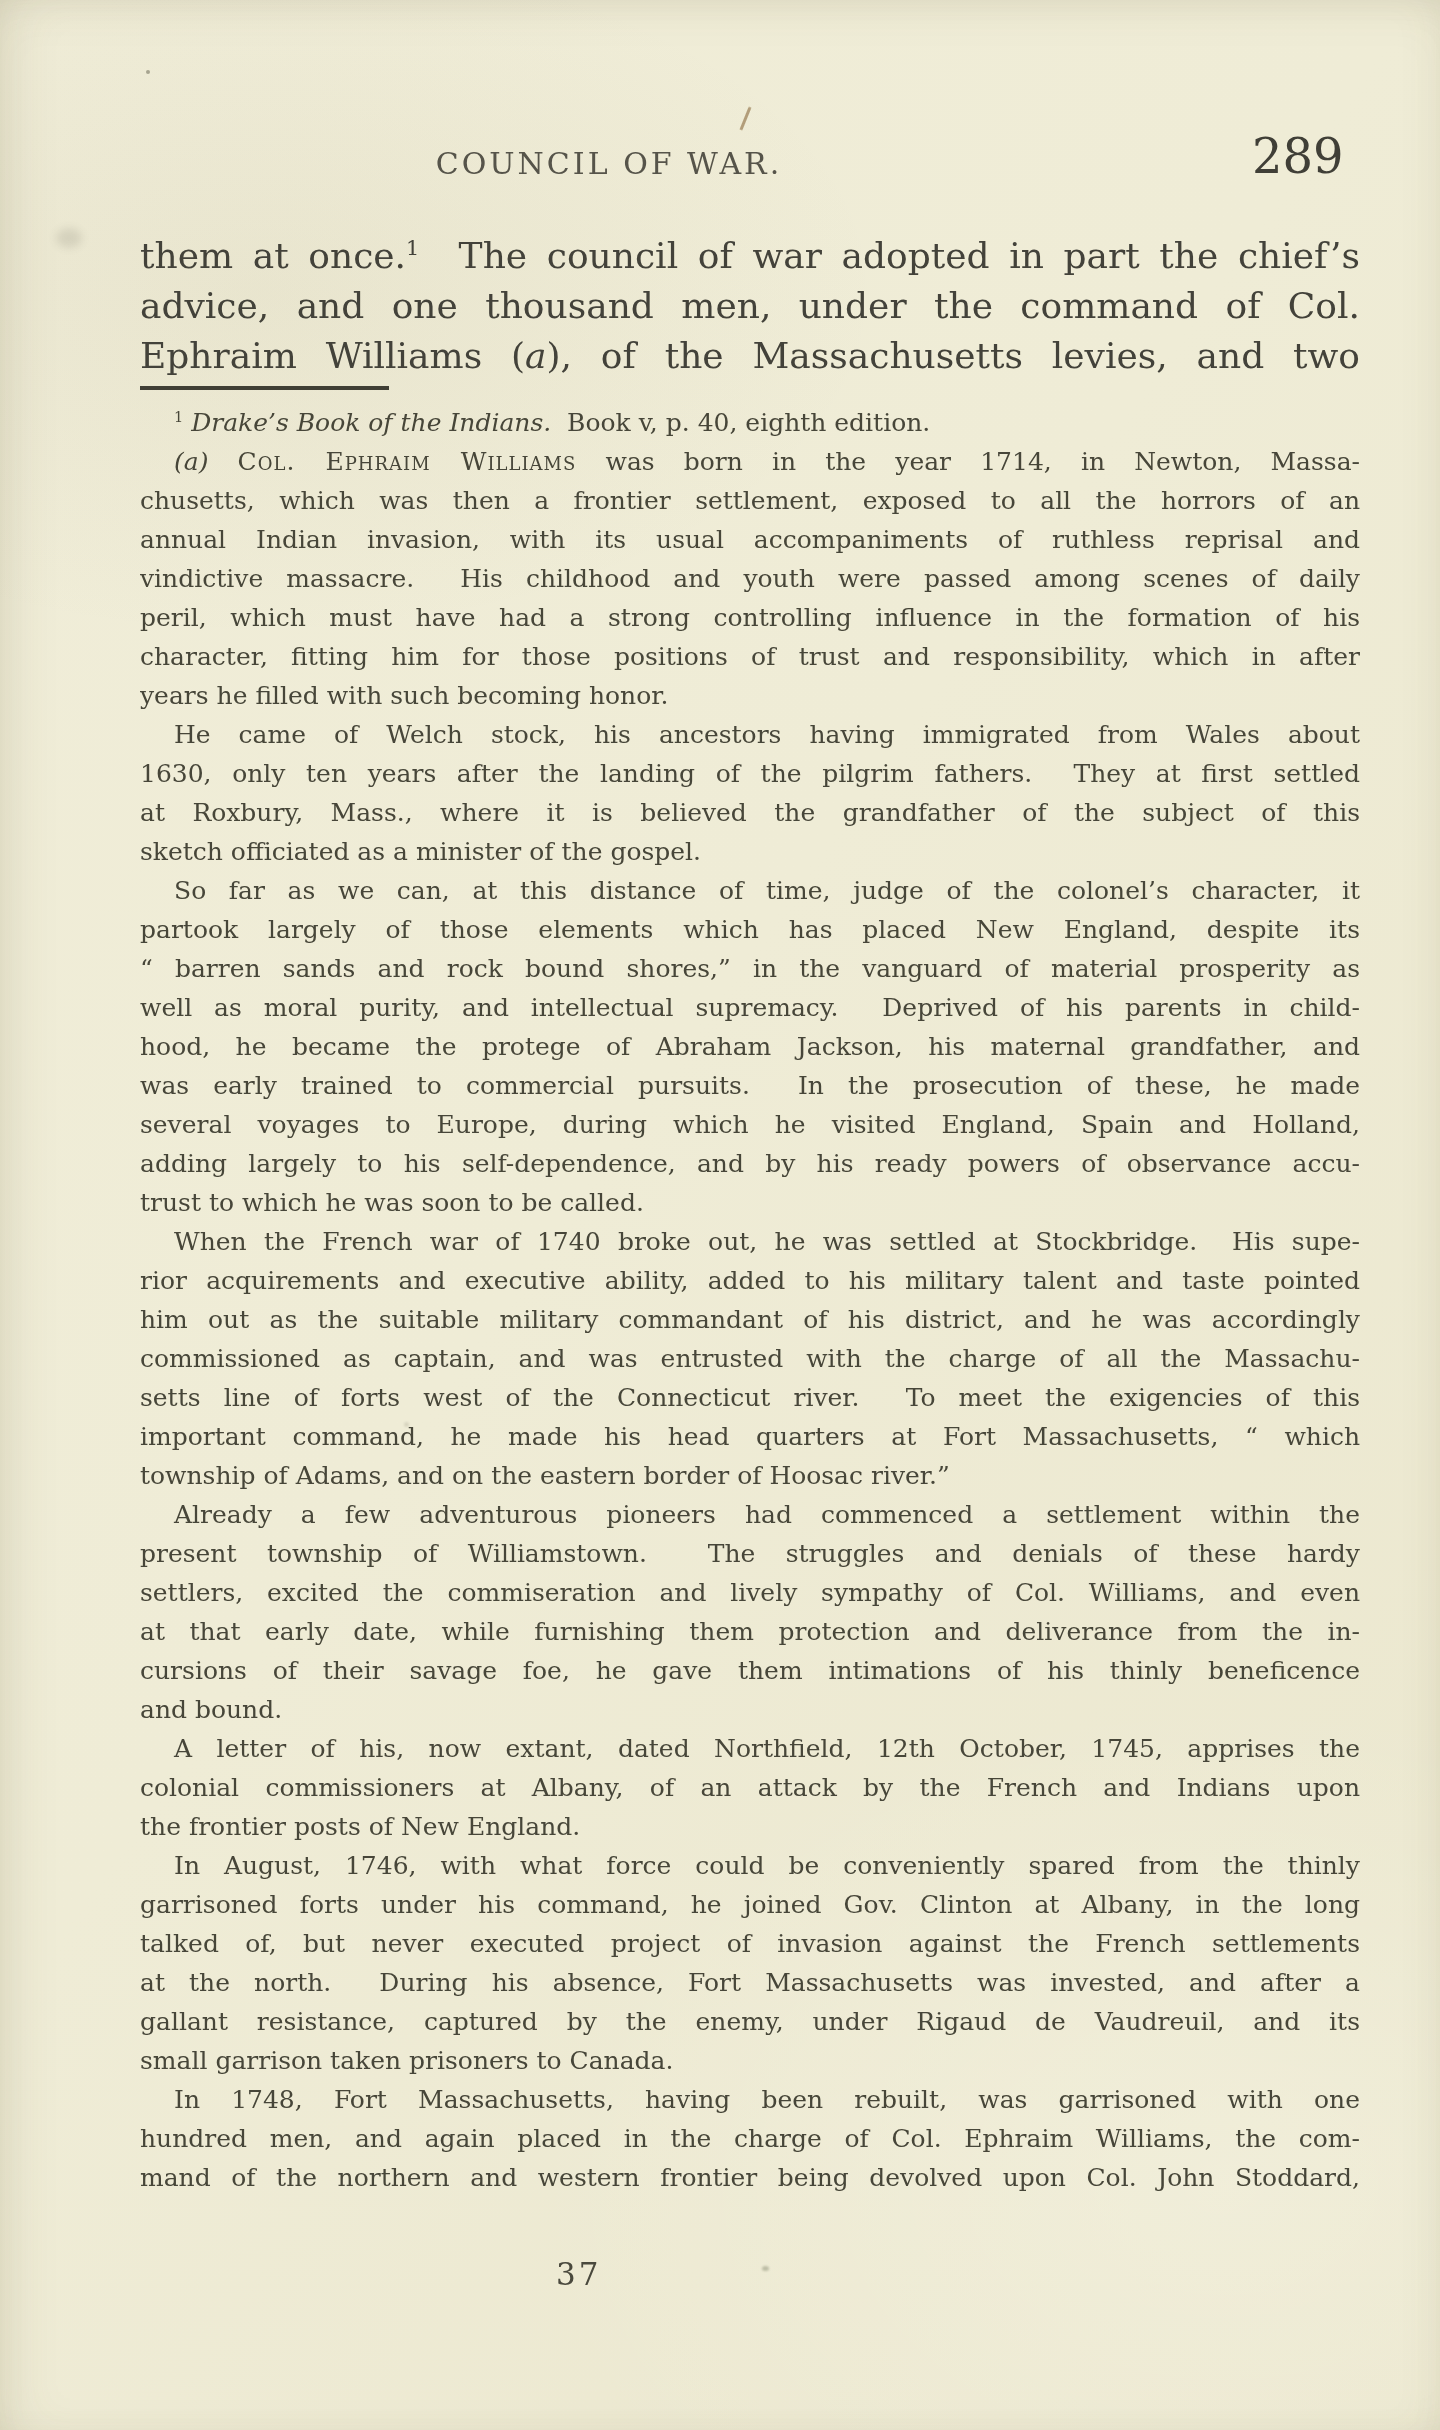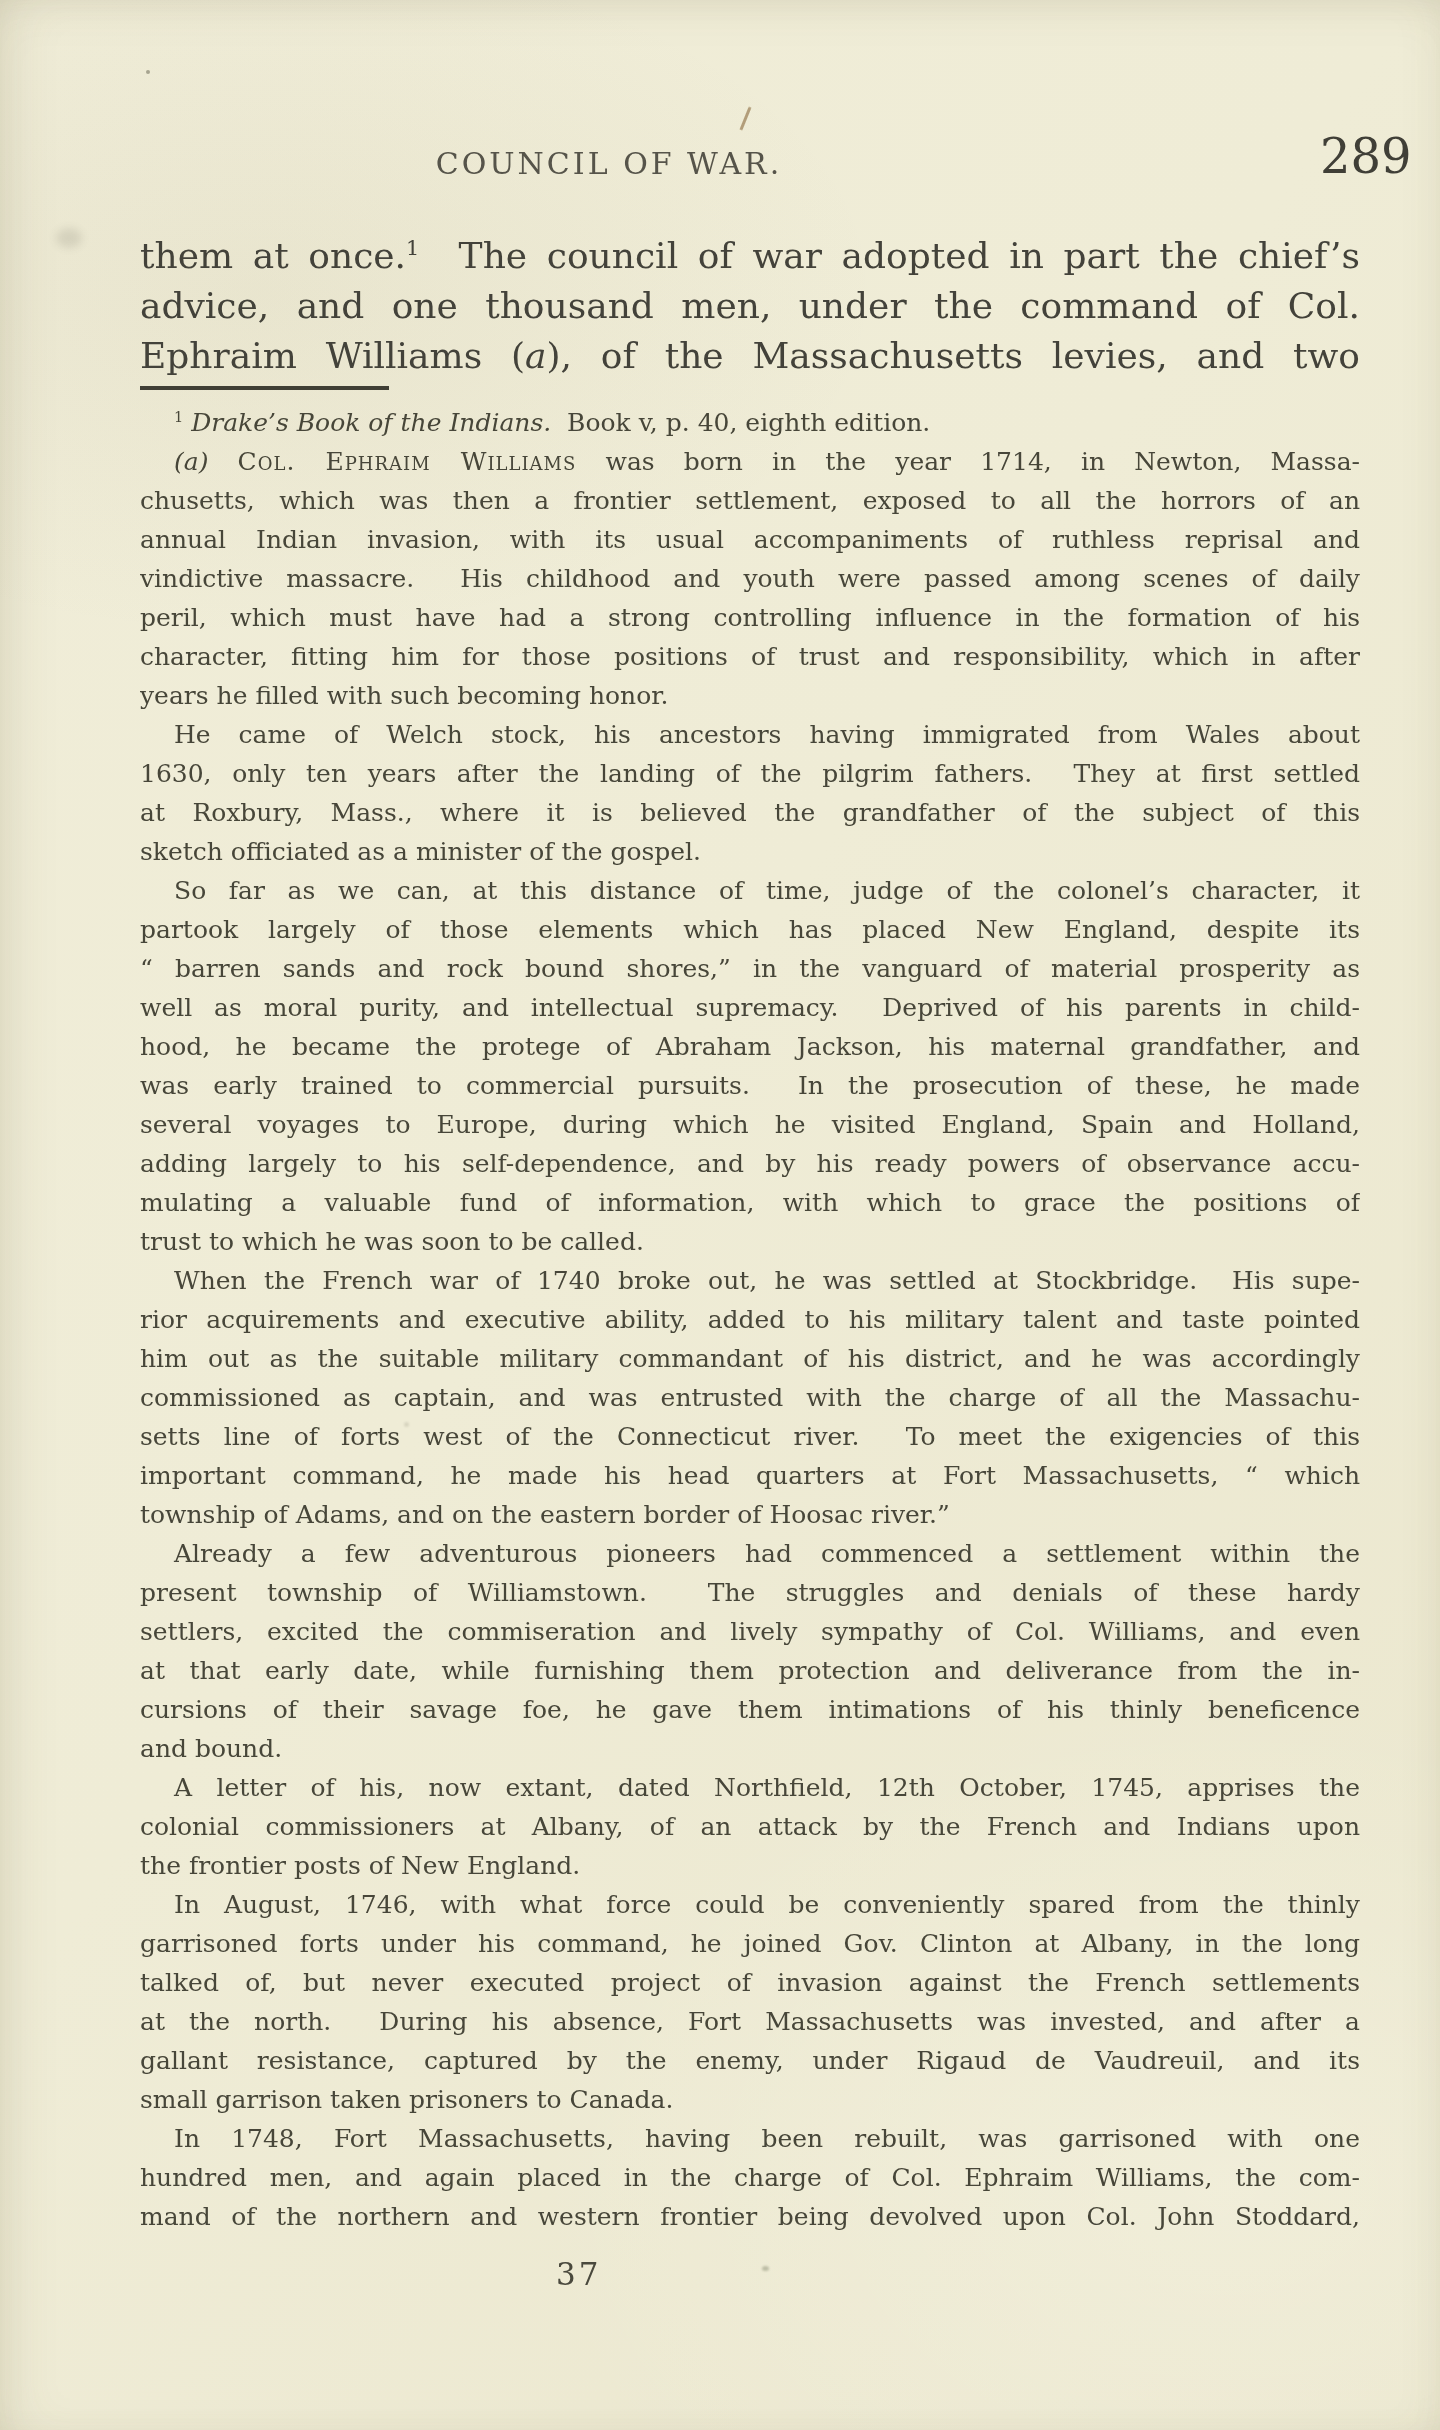--- a/index.html
+++ b/index.html
@@ -23,21 +23,21 @@
   .hdr-title {
     position: absolute;
     left: 0; top: 146px; width: 1218px;
     text-align: center;
     font-size: 30px;
     letter-spacing: 3px;
     color: #56544a;
   }
   .hdr-pageno {
     position: absolute;
-    left: 1320px; top: 128px;
+    left: 1252px; top: 128px;
     font-size: 48px;
     color: #403f37;
   }
 
   .pen-mark {
     position: absolute;
     left: 744px; top: 106px;
     width: 3px; height: 25px;
     background: #a8906a;
     border-radius: 2px;
@@ -133,21 +133,20 @@
       <div class="fn-line just"><span>at Roxbury, Mass., where it is believed the grandfather of the subject of this</span></div>
       <div class="fn-line"><span>sketch officiated as a minister of the gospel.</span></div>
       <div class="fn-line just ind"><span>So far as we can, at this distance of time, judge of the colonel’s character, it</span></div>
       <div class="fn-line just"><span>partook largely of those elements which has placed New England, despite its</span></div>
       <div class="fn-line just"><span>“ barren sands and rock bound shores,” in the vanguard of material prosperity as</span></div>
       <div class="fn-line just"><span>well as moral purity, and intellectual supremacy.&nbsp; Deprived of his parents in child-</span></div>
       <div class="fn-line just"><span>hood, he became the protege of Abraham Jackson, his maternal grandfather, and</span></div>
       <div class="fn-line just"><span>was early trained to commercial pursuits.&nbsp; In the prosecution of these, he made</span></div>
       <div class="fn-line just"><span>several voyages to Europe, during which he visited England, Spain and Holland,</span></div>
       <div class="fn-line just"><span>adding largely to his self-dependence, and by his ready powers of observance accu-</span></div>
-      <div class="fn-line just"><span>mulating a valuable fund of information, with which to grace the positions of</span></div>
       <div class="fn-line"><span>trust to which he was soon to be called.</span></div>
       <div class="fn-line just ind"><span>When the French war of 1740 broke out, he was settled at Stockbridge.&nbsp; His supe-</span></div>
       <div class="fn-line just"><span>rior acquirements and executive ability, added to his military talent and taste pointed</span></div>
       <div class="fn-line just"><span>him out as the suitable military commandant of his district, and he was accordingly</span></div>
       <div class="fn-line just"><span>commissioned as captain, and was entrusted with the charge of all the Massachu-</span></div>
       <div class="fn-line just"><span>setts line of forts west of the Connecticut river.&nbsp; To meet the exigencies of this</span></div>
       <div class="fn-line just"><span>important command, he made his head quarters at Fort Massachusetts, “ which</span></div>
       <div class="fn-line"><span>township of Adams, and on the eastern border of Hoosac river.”</span></div>
       <div class="fn-line just ind"><span>Already a few adventurous pioneers had commenced a settlement within the</span></div>
       <div class="fn-line just"><span>present township of Williamstown.&nbsp; The struggles and denials of these hardy</span></div>

